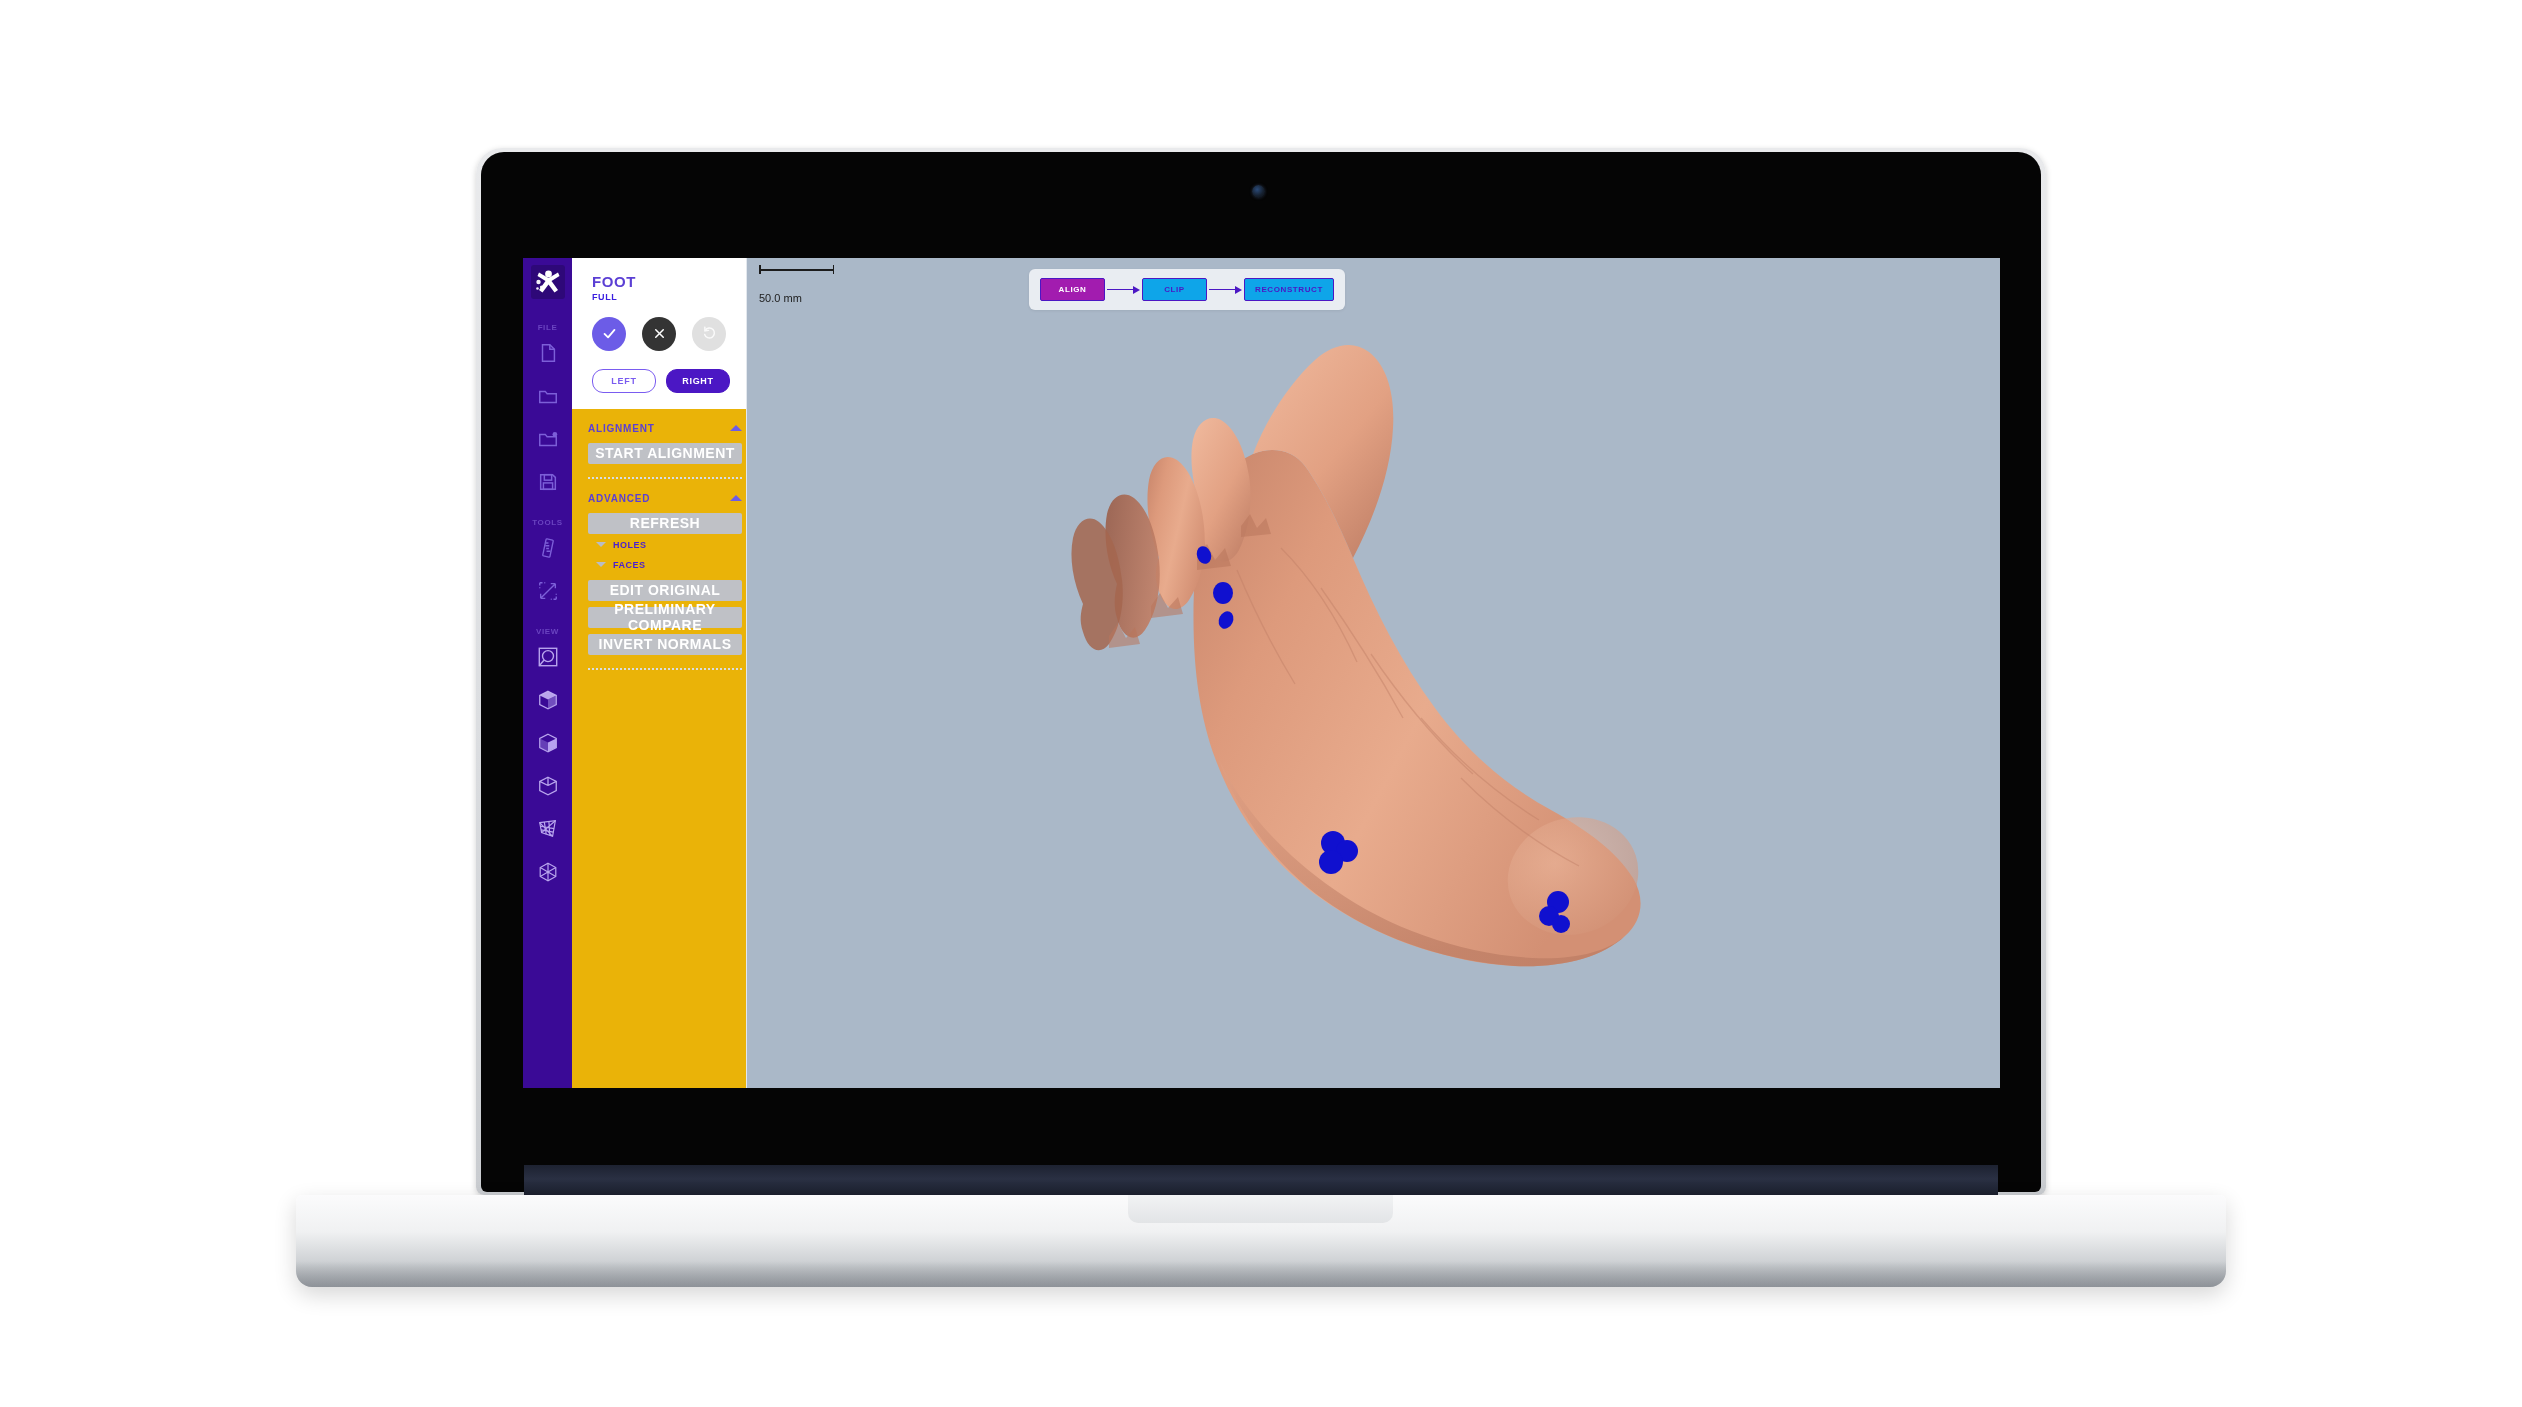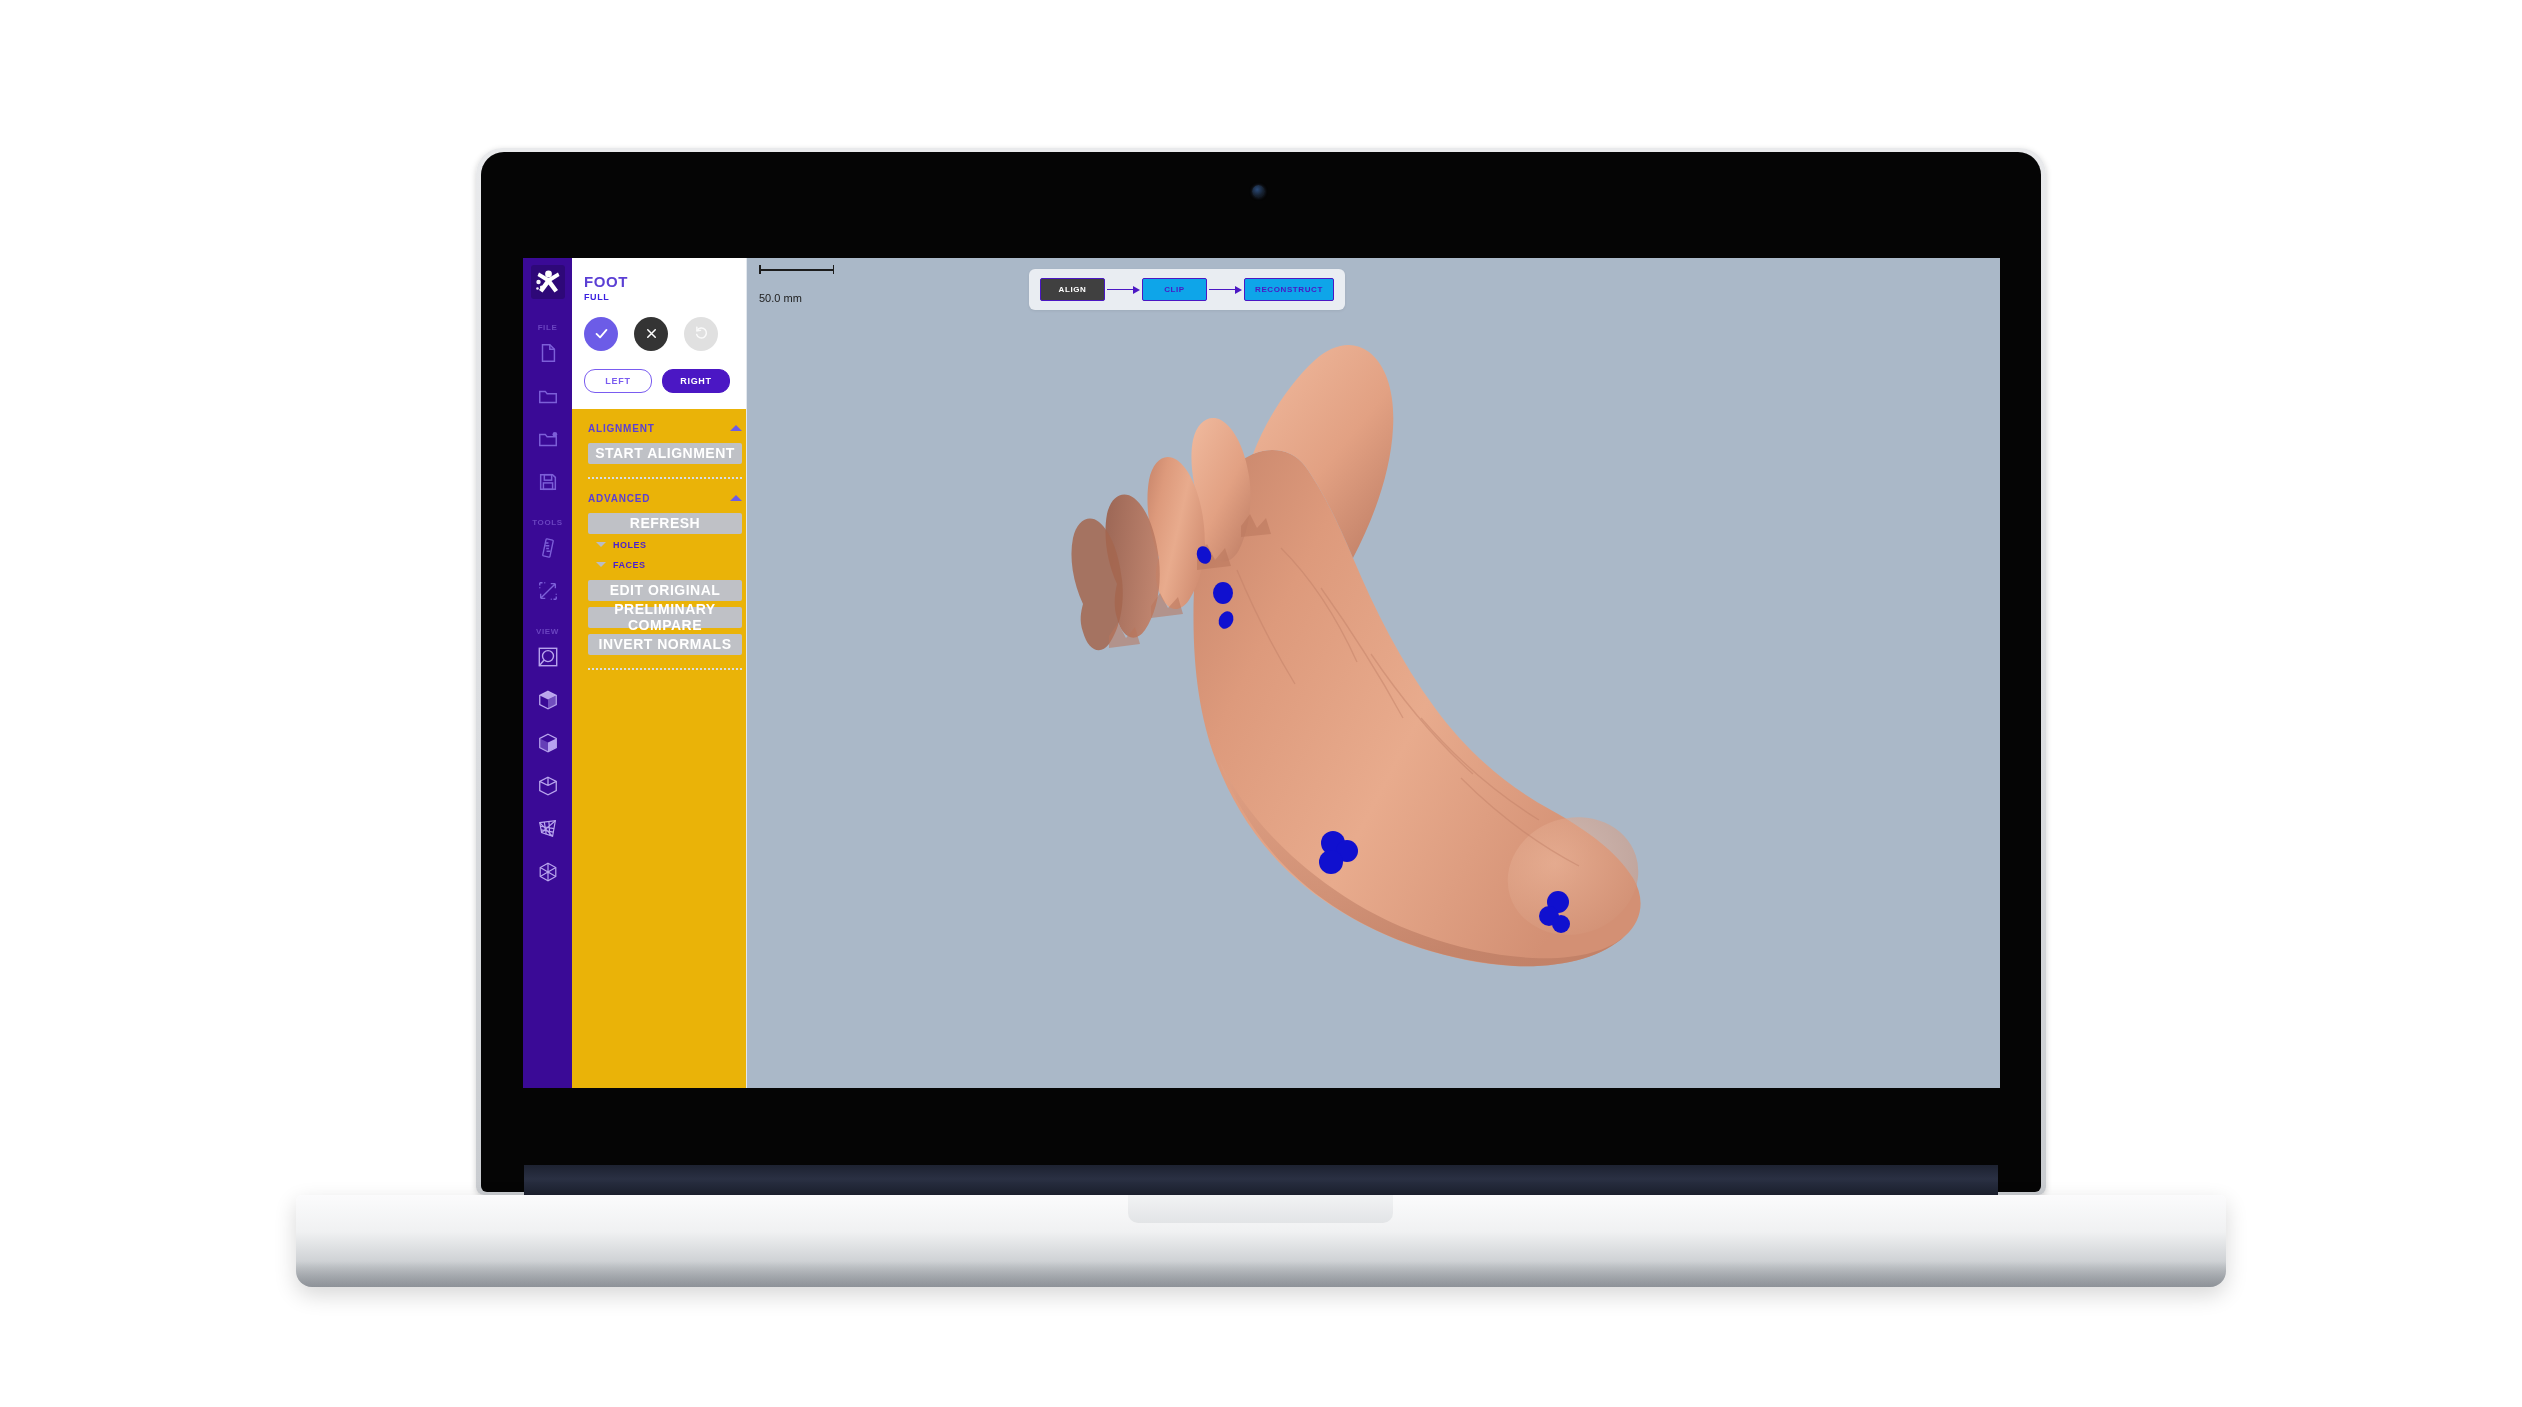--- a/index.html
+++ b/index.html
@@ -89,21 +89,21 @@
   }
   .rail-icon svg { display: block; }
 
   
   #side-panel {
     width: 175px; flex: 0 0 175px; height: 100%;
     background: #ffffff;
     border-right: 1px solid #e3e8ee;
     display: flex; flex-direction: column;
   }
-  #panel-head { padding: 16px 16px 0 12px; background:#fff; }
+  #panel-head { padding: 16px 16px 0 20px; background:#fff; }
   #title-foot {
     font-size: 15px; font-weight: bold; color: #5b3fd4;
     letter-spacing: .6px; line-height: 1.05;
   }
   #title-full {
     font-size: 9px; font-weight: bold; color: #3a1fe0;
     letter-spacing: .6px; margin-top: 2px;
   }
   #action-row { display: flex; gap: 16px; margin-top: 15px; }
   .action-btn {
@@ -170,21 +170,21 @@
     background: #e9edf2; border-radius: 6px;
     padding: 9px 11px; display: flex; align-items: center;
     box-shadow: 0 1px 3px rgba(0,0,0,.07);
   }
   .wf-step {
     height: 23px; min-width: 65px; padding: 0 10px;
     display:flex; align-items:center; justify-content:center;
     font-size: 8px; font-weight: bold; letter-spacing: .6px;
     border: 1.5px solid #4b17c4; border-radius: 2px; cursor: pointer;
   }
-  .wf-step.active   { background: #404040; color: #ffffff; }
+  .wf-step.active   { background: #a21caf; color: #ffffff; }
   .wf-step.inactive { background: #0ea5e9; color: #4b17c4; }
   .wf-arrow { display:flex; align-items:center; margin: 0 2px; }
   .wf-arrow .shaft { width: 26px; height: 1.5px; background: #4b17c4; }
   .wf-arrow .head {
     width:0;height:0;border-top:4.5px solid transparent;border-bottom:4.5px solid transparent;
     border-left:7px solid #4b17c4;
   }
 
   
   #foot-stage { position:absolute; inset:0; }

